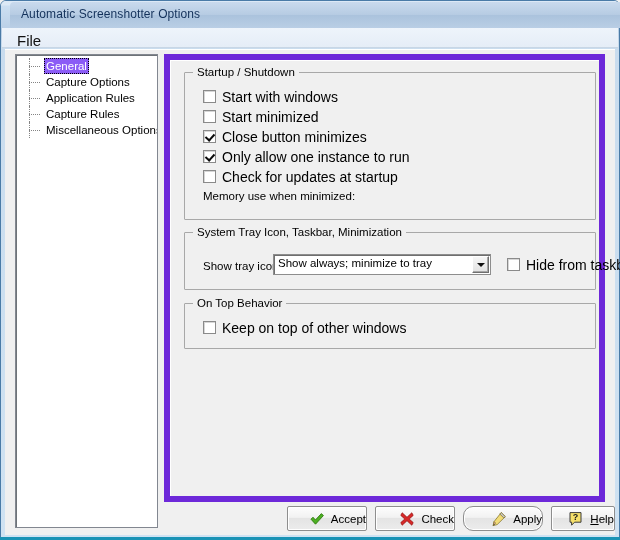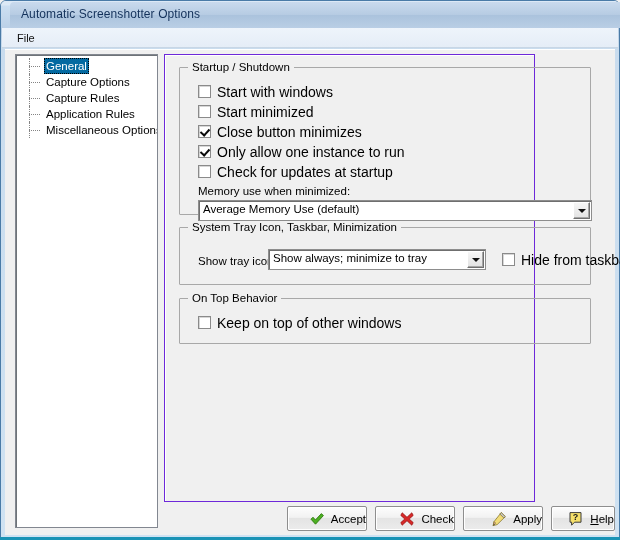--- a/index.html
+++ b/index.html
@@ -78,21 +78,21 @@
     left: 2px; top: 28px;
     width: 616px; height: 20px;
     box-sizing: border-box;
     background: linear-gradient(to bottom, #eef4fb 0%, #e5edf7 100%);
     border-bottom: 1px solid #c8d6e5;
   }
   .menu-item {
     position: absolute;
     left: 8px; top: 2px;
     padding: 2px 7px;
-    font-size: 11px;
+    font-size: 15px;
     color: #111111;
     cursor: default;
   }
 
   
   .client {
     position: absolute;
     left: 5px; top: 49px;
     width: 610px; height: 486px;
     box-sizing: border-box;
@@ -146,34 +146,34 @@
   }
   .tree-vline.short { height: 8px; }
   .tree-label {
     position: absolute;
     left: 28px; top: 0;
     font-size: 11.5px;
     color: #000000;
     padding: 0 2px;
   }
   .tree-row.selected .tree-label {
-    background: #0369a1;
+    background: #8b5cf6;
     color: #ffffff;
     outline: 1px dotted #000000;
     outline-offset: -1px;
   }
 
   
   .content-panel {
     position: absolute;
     left: 159px; top: 4px;
-    width: 371px; height: 448px;
+    width: 441px; height: 448px;
     box-sizing: border-box;
     background: #f0f0f0;
-    border: 1px solid #6d28d9;
+    border: 6px solid #6d28d9;
     box-shadow: inset 1px 1px 0 #ffffff;
   }
 
   
   .groupbox {
     position: absolute;
     box-sizing: border-box;
     border: 1px solid #a8a8a8;
     border-radius: 1px;
   }
@@ -329,27 +329,27 @@
 
         <div class="tree-row">
           <div class="tree-vline"></div>
           <div class="tree-dash"></div>
           <div class="tree-label">Capture Options</div>
         </div>
 
         <div class="tree-row">
           <div class="tree-vline"></div>
           <div class="tree-dash"></div>
-          <div class="tree-label">Capture Rules</div>
+          <div class="tree-label">Application Rules</div>
         </div>
 
         <div class="tree-row">
           <div class="tree-vline"></div>
           <div class="tree-dash"></div>
-          <div class="tree-label">Application Rules</div>
+          <div class="tree-label">Capture Rules</div>
         </div>
 
 
         <div class="tree-row">
           <div class="tree-vline"></div>
           <div class="tree-dash"></div>
           <div class="tree-label">Miscellaneous Options</div>
         </div>
 
 
@@ -381,24 +381,20 @@
           <span class="cblabel">Only allow one instance to run</span>
         </div>
 
         <div class="cbrow" style="left:18px; top:96px;">
           <span class="cbox"></span>
           <span class="cblabel">Check for updates at startup</span>
         </div>
 
         <div class="plainlabel" style="left:18px; top:116px;">Memory use when minimized:</div>
 
-        <div class="combo" style="left:18px; top:132px; width:394px;">
-          <span class="combo-text">Average Memory Use (default)</span>
-          <span class="combo-btn"></span>
-        </div>
       </div>
 
       <div class="groupbox" style="left:14px; top:172px; width:412px; height:58px;">
         <div class="gb-title">System Tray Icon, Taskbar, Minimization</div>
 
         <div class="plainlabel" style="left:18px; top:26px;">Show tray icon:</div>
 
         <div class="combo" style="left:88px; top:21px; width:218px;">
           <span class="combo-text">Show always; minimize to tray</span>
           <span class="combo-btn"></span>
@@ -439,21 +435,21 @@
             <g fill="#d62828" stroke="#9c1414" stroke-width="0.8" stroke-linejoin="round">
               <path d="M3.2 1.8 L8 6.3 L12.8 1.8 L14.2 4.4 L10.2 8 L14.2 11.6
                        L12.8 14.2 L8 9.7 L3.2 14.2 L1.8 11.6 L5.8 8 L1.8 4.4 Z"></path>
             </g>
           </svg>
         </span>
         <span class="btn-label">Check</span>
       </div>
     </div>
 
-    <div class="btn" style="left:458px; top:456px; width:80px;">
+    <div class="btn" style="left:458px; top:456px; width:80px;border-radius:10px;">
       <div class="btn-inner">
         <span class="btn-icon ico-pencil">
           <svg viewBox="0 0 16 16" width="16" height="16">
             <g stroke="#7a6a20" stroke-width="0.7" stroke-linejoin="round">
               <path d="M10.2 1.6 L14.3 5.6 L6.2 13.6 L2.2 14.6 L3.1 10.6 Z" fill="#f2dc78"></path>
               <path d="M10.2 1.6 L14.3 5.6 L12.9 7.0 L8.8 3.0 Z" fill="#c9c9cf"></path>
               <path d="M2.2 14.6 L3.1 10.6 L4.6 12.1 Z" fill="#f7b4b4"></path>
               <path d="M2.2 14.6 L3.0 12.8 L3.9 13.7 Z" fill="#4a4a4a" stroke="none"></path>
             </g>
           </svg>

